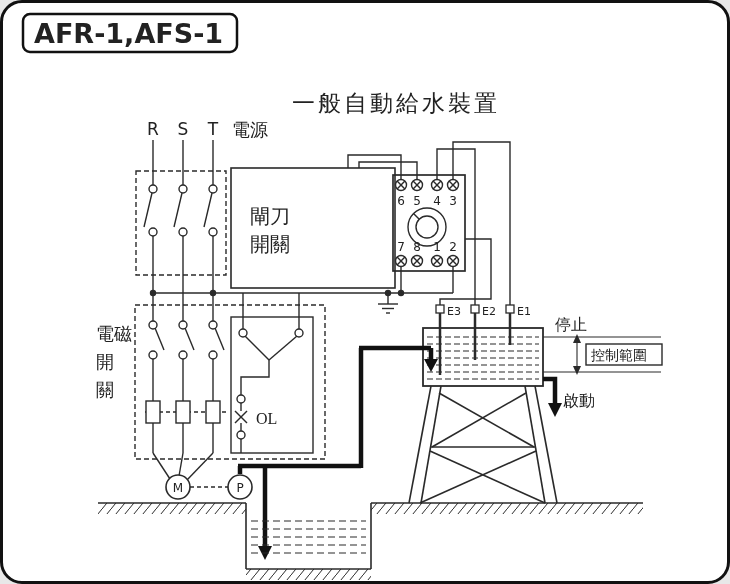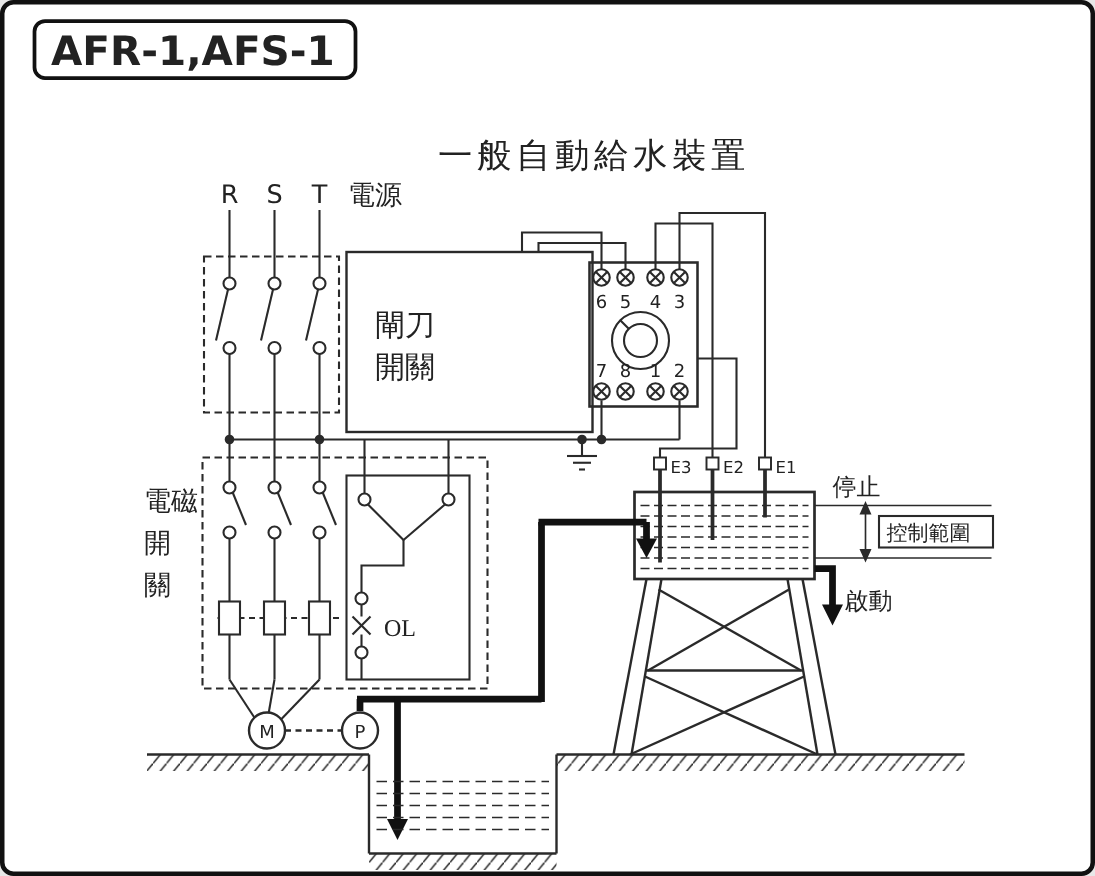--- a/index.html
+++ b/index.html
@@ -1,18 +1,18 @@
 <!DOCTYPE html>
 <html><head>
 <meta charset="utf-8">
 <style>
   html,body{margin:0;padding:0;background:#e8e8e8;}
   .page{
     width:730px;height:584px;box-sizing:border-box;position:relative;
-    background:#ffffff;border:3px solid #111;border-radius:9px;overflow:hidden;
+    background:#ffffff;border:3px solid #111;border-radius:22px;overflow:hidden;
     font-family:"DejaVu Sans","Liberation Sans",sans-serif;
   }
   svg{position:absolute;left:0;top:0;}
   svg text{fill:#222;}
   .serif{font-family:"Liberation Serif","DejaVu Serif",serif;}
 </style>
 </head>
 <body>
 
 <div class="page">

